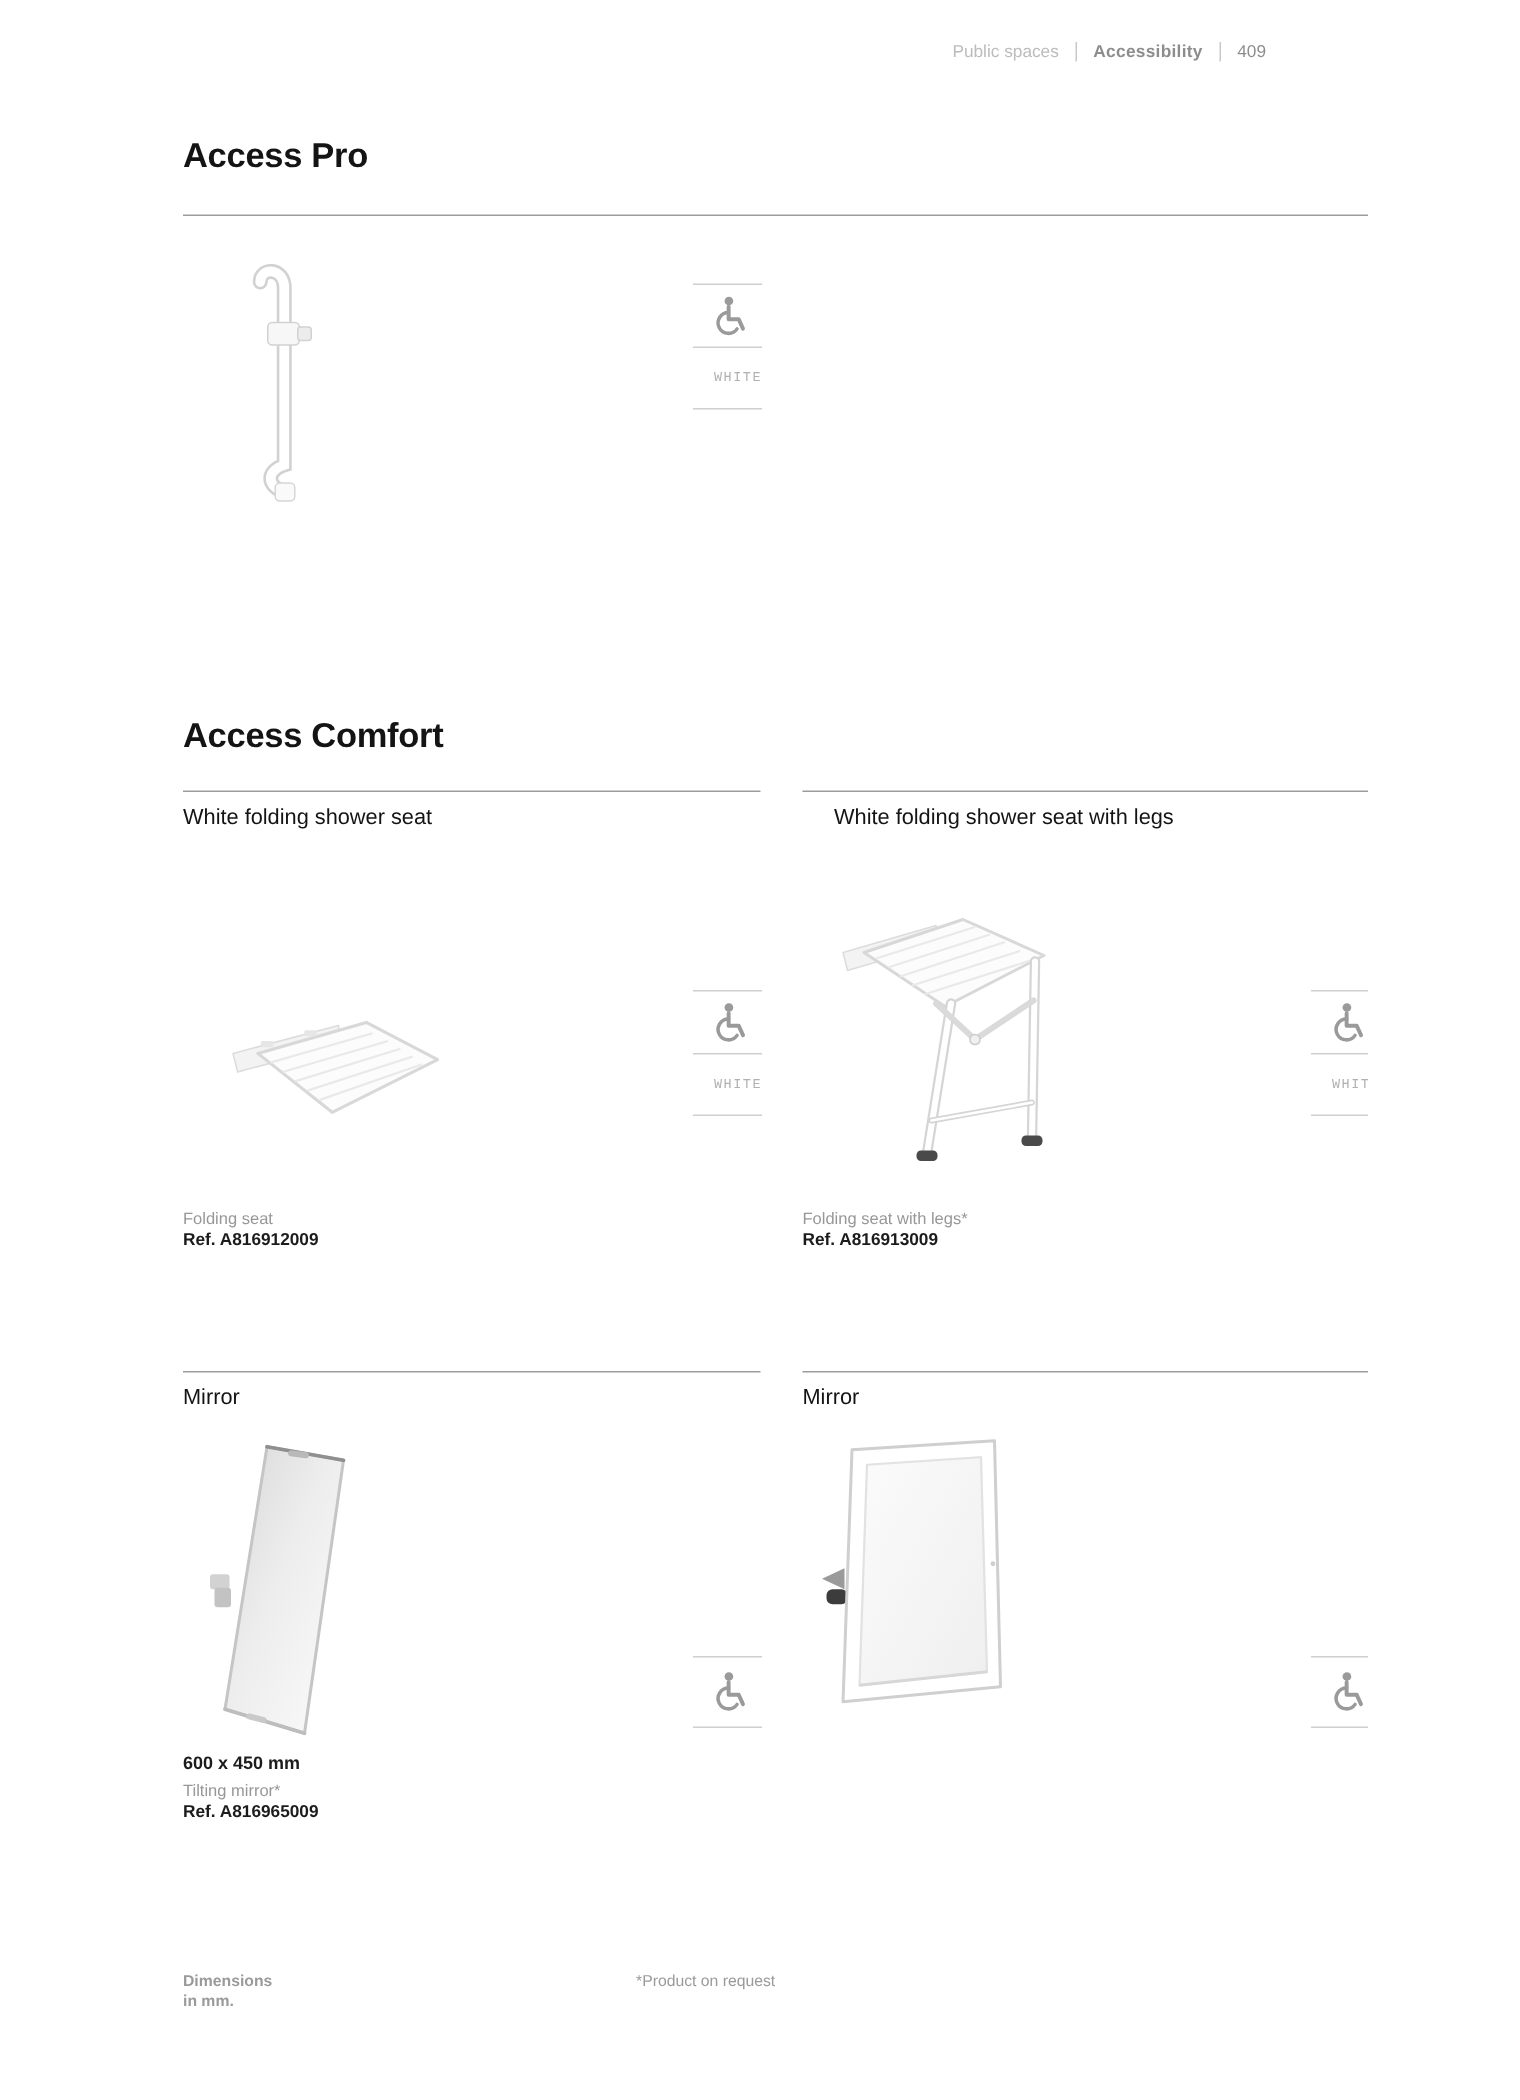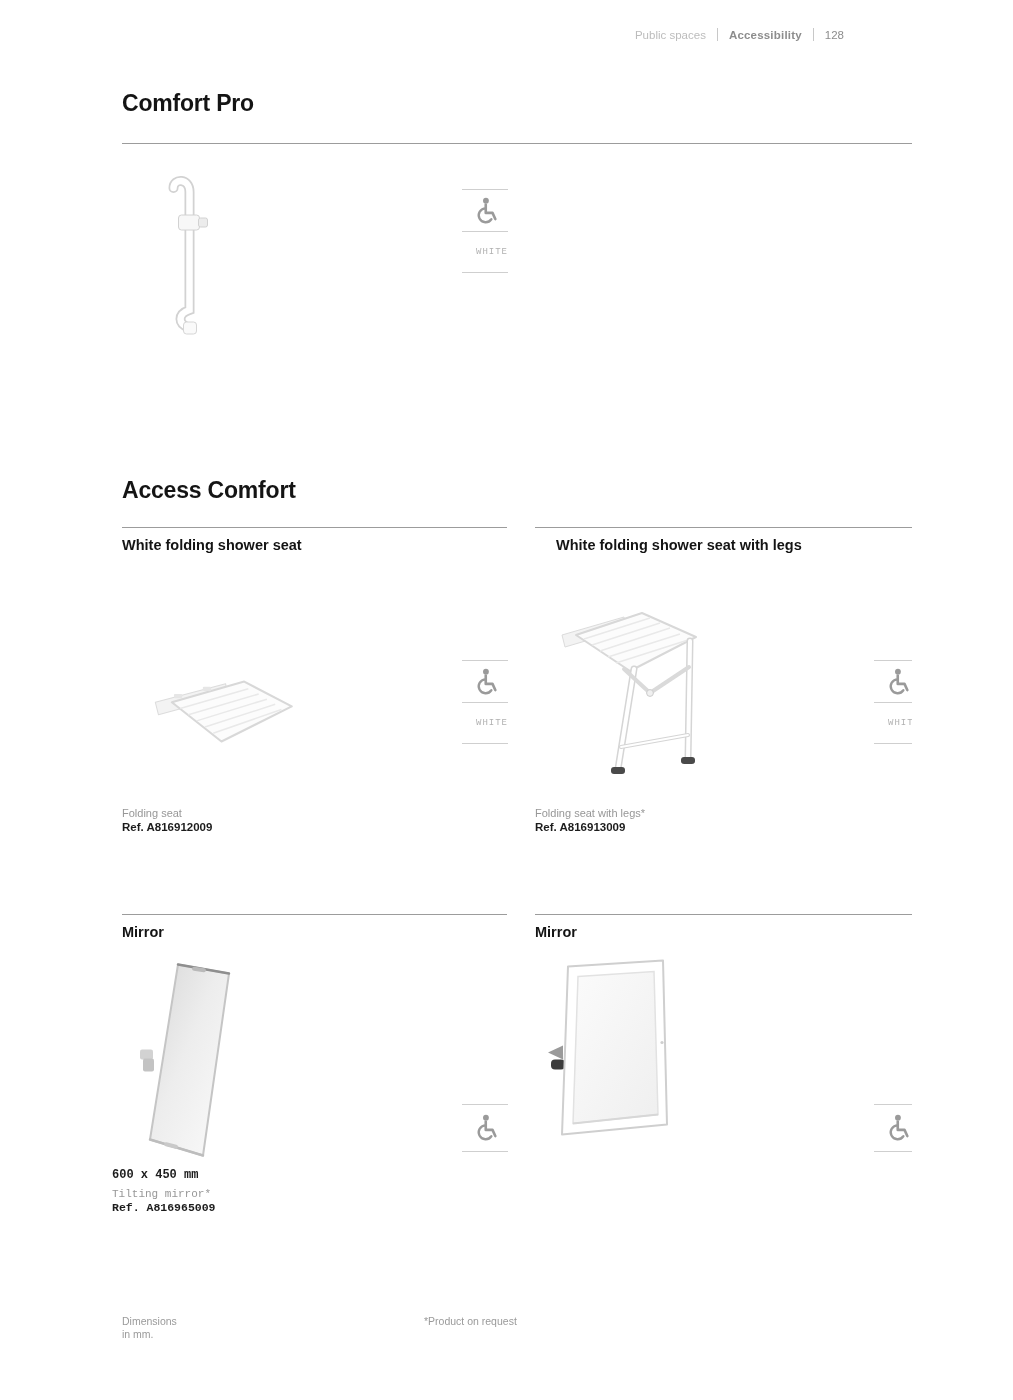--- a/index.html
+++ b/index.html
@@ -7,21 +7,21 @@
         font-family:"Liberation Sans",sans-serif;color:#1c1c1c;}
   .rule{position:absolute;height:1px;background:#9c9c9c;}
   
   .hdr{position:absolute;top:28px;right:68px;display:flex;align-items:center;gap:11px;font-size:11.5px;}
   .hdr .sep{width:1px;height:13px;background:#c8c8c8;}
   .hdr .crumb{color:#bcbcbc;}
   .hdr .sect{color:#8d8d8d;font-weight:bold;letter-spacing:.2px;}
   .hdr .pg{color:#8d8d8d;}
   
   .sec-title{position:absolute;font-size:23px;font-weight:bold;color:#141414;letter-spacing:-.2px;}
-  .sub-title{position:absolute;font-size:14.5px;font-weight:bold;color:#141414;}
+  .sub-title{position:absolute;font-size:14.5px;font-weight:normal;color:#141414;}
   
   .pinfo{position:absolute;}
   .p-size{font-size:12px;font-weight:bold;color:#1c1c1c;margin-bottom:5px;}
   .p-name{font-size:11px;color:#979797;line-height:14px;}
   .p-ref{font-size:11.5px;font-weight:bold;color:#1c1c1c;line-height:14px;}
   
   .badge{position:absolute;width:46px;text-align:right;font-family:Liberation Mono, monospace;}
   .badge .hl{height:1px;background:#cfcfcf;}
   .badge .iconzone{height:41px;display:flex;align-items:center;justify-content:center;color:#9a9a9a;}
   .badge .finish{height:40px;line-height:40px;font-size:9px;letter-spacing:1px;color:#b1b1b1;}
@@ -56,24 +56,24 @@
   </defs>
 </svg>
 
 <div class="page">
 
   <div class="hdr">
     <span class="crumb">Public spaces</span>
     <span class="sep"></span>
     <span class="sect">Accessibility</span>
     <span class="sep"></span>
-    <span class="pg">128</span>
-  </div>
-
-  <div class="sec-title" style="left:122px;top:90px;">Comfort Pro</div>
+    <span class="pg">409</span>
+  </div>
+
+  <div class="sec-title" style="left:122px;top:90px;">Access Pro</div>
   <div class="rule" style="left:122px;top:143px;width:796px;"></div>
 
   <svg class="pimg" style="left:135px;top:152px;" width="115" height="200" viewBox="0 0 110 200">
     <path d="M52 176 C40 172 40 162 52 158 L52 40 C52 26 36 26 36 36" fill="none" stroke="#d2d2d2" stroke-width="10" stroke-linecap="round"></path>
     <path d="M52 176 C40 172 40 162 52 158 L52 40 C52 26 36 26 36 36" fill="none" stroke="#ffffff" stroke-width="6.5" stroke-linecap="round"></path>
     <rect x="41" y="63" width="21" height="15" rx="3" fill="#f7f7f7" stroke="#d2d2d2"></rect>
     <rect x="61" y="66" width="9" height="9" rx="2" fill="#ececec" stroke="#d2d2d2"></rect>
     <rect x="46" y="170" width="13" height="12" rx="3" fill="#fafafa" stroke="#d6d6d6"></rect>
   </svg>
 
@@ -190,27 +190,27 @@
   <div class="badge" style="left:874px;top:1104px;">
     <div class="hl"></div>
     <div class="iconzone-tall">
       <svg width="30" height="30" viewBox="0 0 32 32">
           <use href="#wheelchair"></use>
         </svg>
     </div>
     <div class="hl"></div>
   </div>
 
-  <div class="pinfo" style="left:112px;top:1168px;font-family:Liberation Mono, monospace;">
+  <div class="pinfo" style="left:122px;top:1168px;">
     <div class="p-size">600 x 450 mm</div>
     <div class="p-name">Tilting mirror*</div>
     <div class="p-ref">Ref. A816965009</div>
   </div>
 
-  <div class="foot" style="left:122px;top:1315px;">
+  <div class="foot" style="left:122px;top:1315px;font-weight:bold;">
     <div>Dimensions</div>
     <div>in mm.</div>
   </div>
   <div class="foot" style="left:424px;top:1315px;">*Product on request</div>
 
   <div class="side-tab">
     <svg width="32" height="30" viewBox="0 0 30 28">
       <circle cx="8" cy="6" r="3" fill="none" stroke="#ffffff" stroke-width="1.7"></circle>
       <path d="M8 9 L8 18 Q8 20.5 10.5 21 L19.2 22.8" fill="none" stroke="#ffffff" stroke-width="1.7" stroke-linecap="round"></path>
       <circle cx="22" cy="23.3" r="3" fill="none" stroke="#ffffff" stroke-width="1.7"></circle>

